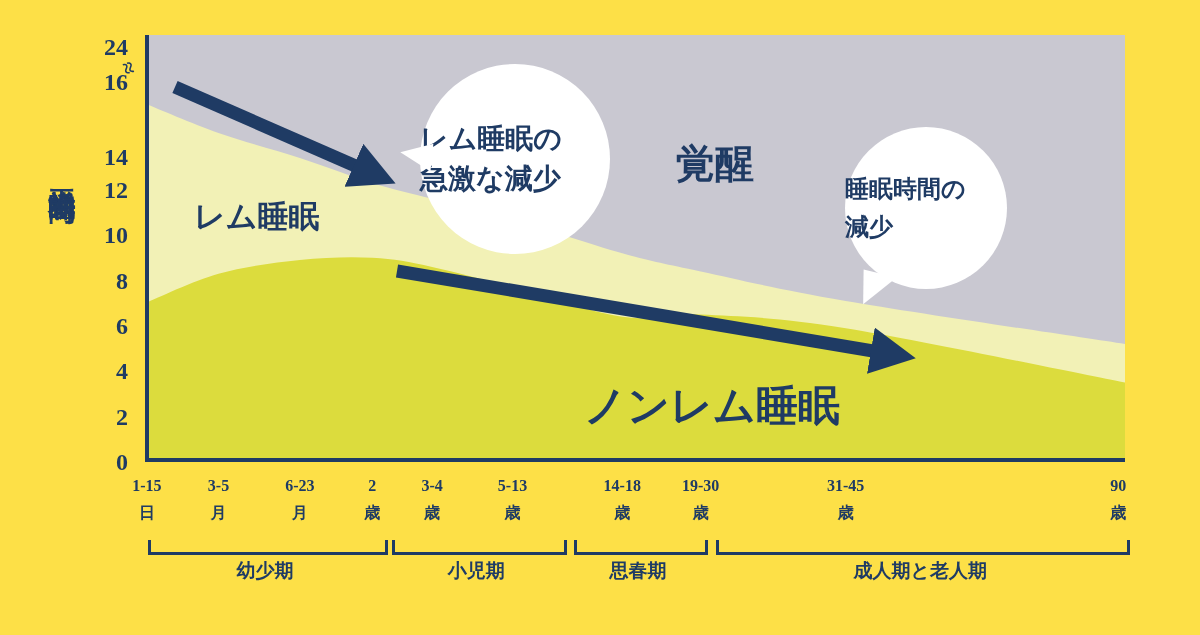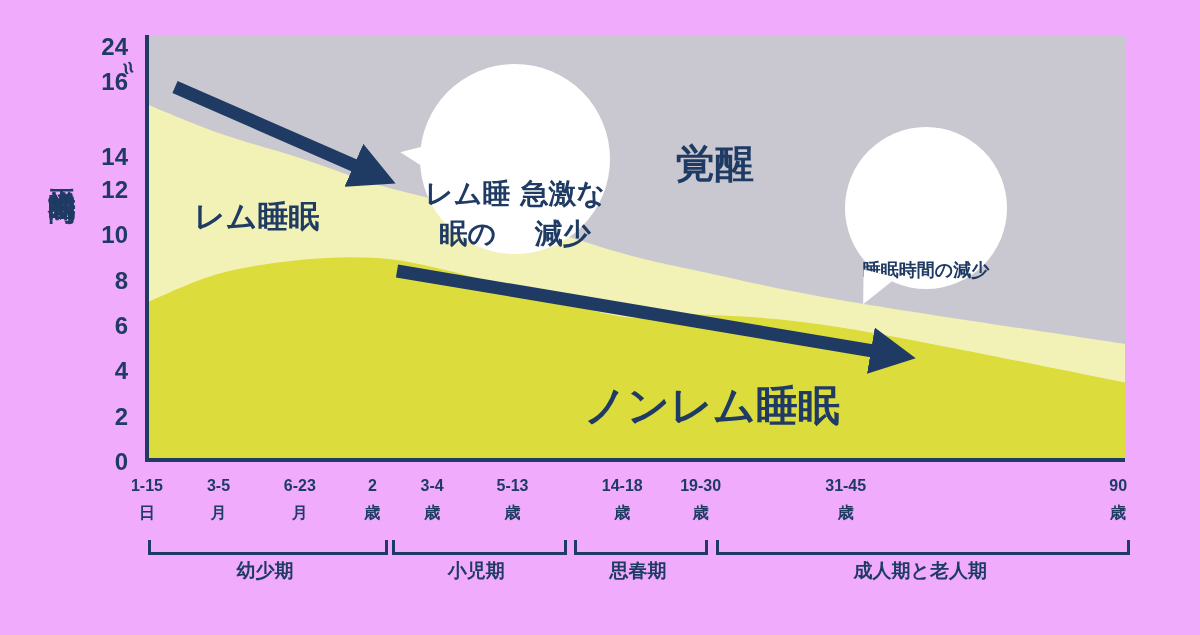--- a/index.html
+++ b/index.html
@@ -1,18 +1,18 @@
 <!DOCTYPE html>
 <html><head>
 <meta charset="utf-8">
 <style>
   html,body{margin:0;padding:0;background:#fff;}
   .canvas{
-    position:relative;width:1200px;height:635px;background:#f0abfc;
-    font-family:Liberation Sans, sans-serif;
+    position:relative;width:1200px;height:635px;background:#fde047;
+    font-family:Liberation Serif, serif;
     color:var(--navy,#1f3b64);overflow:hidden;
   }
   .y-axis-title{
     position:absolute;left:44px;top:167px;
     writing-mode:vertical-rl;text-orientation:upright;
     font-size:27px;font-weight:bold;letter-spacing:2px;color:var(--navy,#1f3b64);
   }
   .citation{
     position:absolute;right:95px;top:50px;font-size:21px;font-weight:600;
     color:var(--navy,#1f3b64);white-space:nowrap;
@@ -24,25 +24,25 @@
     position:absolute;left:122px;top:55px;font-size:22px;font-weight:bold;
     color:var(--navy,#1f3b64);transform:rotate(72deg);
   }
   #chart-svg{position:absolute;left:145px;top:35px;}
   .rlabel{position:absolute;font-weight:bold;color:var(--navy,#1f3b64);white-space:nowrap;}
   .rlabel.rem{left:194px;top:196px;font-size:31px;}
   .rlabel.wake{left:676px;top:137px;font-size:39px;}
   .rlabel.nonrem{left:584px;top:378px;font-size:42px;}
   .bubble{
     position:absolute;background:#fff;border-radius:50%;
-    display:flex;flex-direction:row;align-items:flex-end;justify-content:center;
+    display:flex;flex-direction:column;align-items:flex-start;justify-content:center;
     text-align:center;font-weight:bold;color:var(--navy,#1f3b64);
   }
   .bubble.b1{left:420px;top:64px;width:190px;height:190px;font-size:28px;line-height:40px;}
-  .bubble.b2{left:845px;top:127px;width:162px;height:162px;font-size:18px;line-height:38px;}
+  .bubble.b2{left:845px;top:127px;width:162px;height:162px;font-size:24px;line-height:38px;}
   .tail{position:absolute;width:0;height:0;}
   .t1{left:-20px;top:78px;border-top:12px solid transparent;
       border-bottom:16px solid transparent;border-right:32px solid #fff;transform:rotate(6deg);}
   .t2{left:14px;bottom:-18px;border-left:8px solid transparent;
       border-right:26px solid transparent;border-top:34px solid #fff;transform:rotate(14deg);}
   #x-ticks{position:absolute;left:145px;top:472px;width:980px;height:60px;}
   .xtick{position:absolute;top:0;transform:translateX(-50%);text-align:center;
     font-weight:bold;font-size:16px;line-height:27px;color:var(--navy,#1f3b64);white-space:nowrap;}
   #life-stages{position:absolute;left:145px;top:540px;width:980px;height:70px;}
   .bracket{position:absolute;top:0;height:12px;

